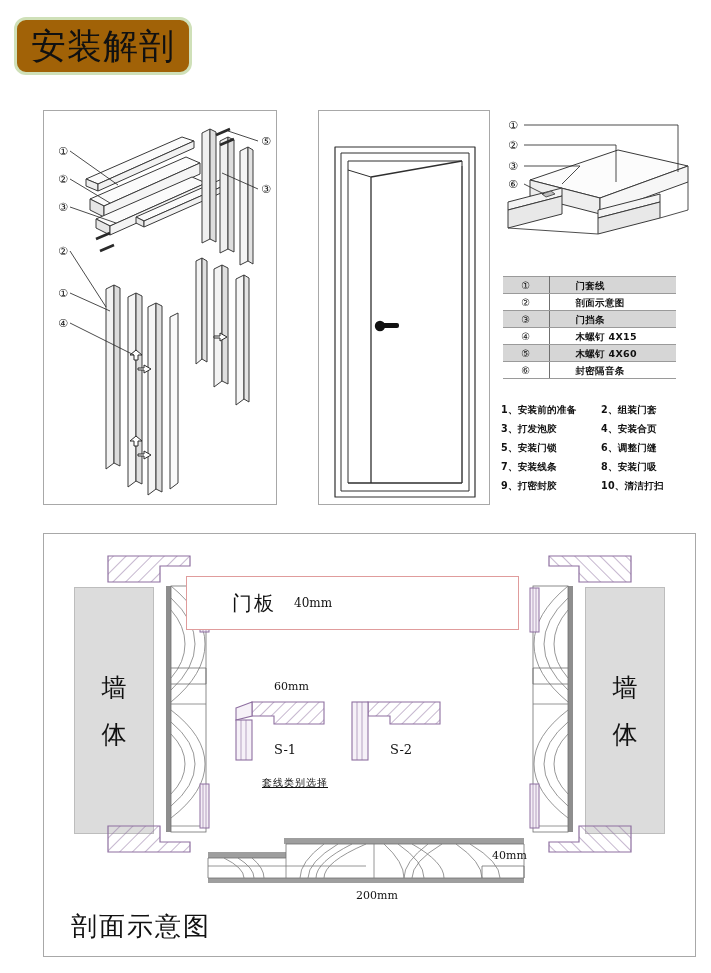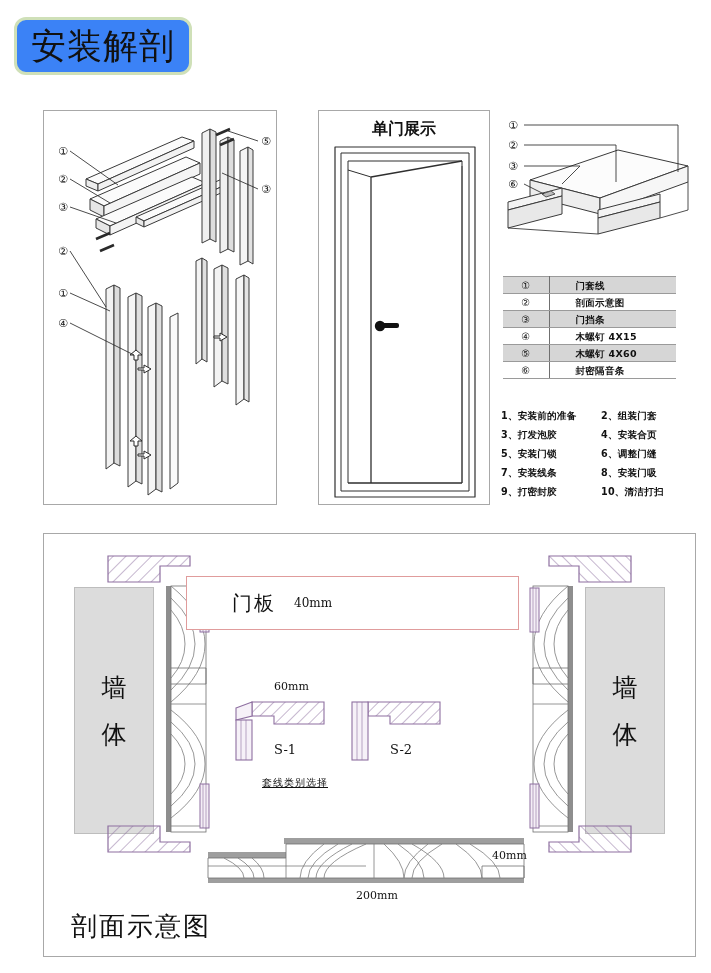--- a/index.html
+++ b/index.html
@@ -17,21 +17,21 @@
     overflow: hidden;
   }
 
   
   .title-badge {
     position: absolute;
     left: 14px; top: 17px;
     width: 178px; height: 58px;
     border: 3px solid #cfe0b8;
     border-radius: 12px;
-    background: #3b82f6;
+    background: #a16207;
     display: flex; align-items: center; justify-content: center;
   }
   .title-badge .t {
     font-size: 35px;
     font-weight: 400;
     letter-spacing: 1px;
     color: #111;
     font-family: "DejaVu Sans", "Liberation Sans", sans-serif;
   }
 
@@ -89,21 +89,20 @@
   .steps {
     position: absolute;
     left: 501px; top: 404px;
     width: 184px;
     display: grid;
     grid-template-columns: 94px 90px;
     row-gap: 6px;
     font-size: 9.6px;
     font-weight: 700;
     color: #111;
-    margin-top: 6px;
   }
   .steps .s { white-space: nowrap; letter-spacing: .2px; }
   .steps .s.r { text-align: left; padding-left: 6px; }
 
   
   #panel-section { left: 43px; top: 533px; width: 653px; height: 424px; }
 
   .sec-caption {
     position: absolute;
     left: 27px; bottom: 12px;
@@ -250,21 +249,20 @@
         <text x="19" y="144">②</text>
         <text x="19" y="186">①</text>
         <text x="19" y="216">④</text>
         <text x="222" y="34">⑤</text>
         <text x="222" y="82">③</text>
       </g>
     </svg>
   </div>
 
   <div class="panel" id="panel-door">
-    <div class="door-title">单门展示</div>
     <svg width="170" height="393" viewBox="0 0 170 393">
       <g fill="none" stroke="#2f2f2f" stroke-linejoin="round">
 
         <rect x="16" y="36" width="140" height="350" stroke-width="1.2" fill="#ffffff"></rect>
         <rect x="22" y="42" width="128" height="338" stroke-width="1" fill="#ffffff"></rect>
 
         <path d="M29 50 L143 50 L143 372 L29 372 Z" stroke-width="1" fill="#ffffff"></path>
 
         <path d="M52 66 L143 50" stroke-width="1.3"></path>
         <path d="M52 66 L52 372" stroke-width="1.3"></path>

